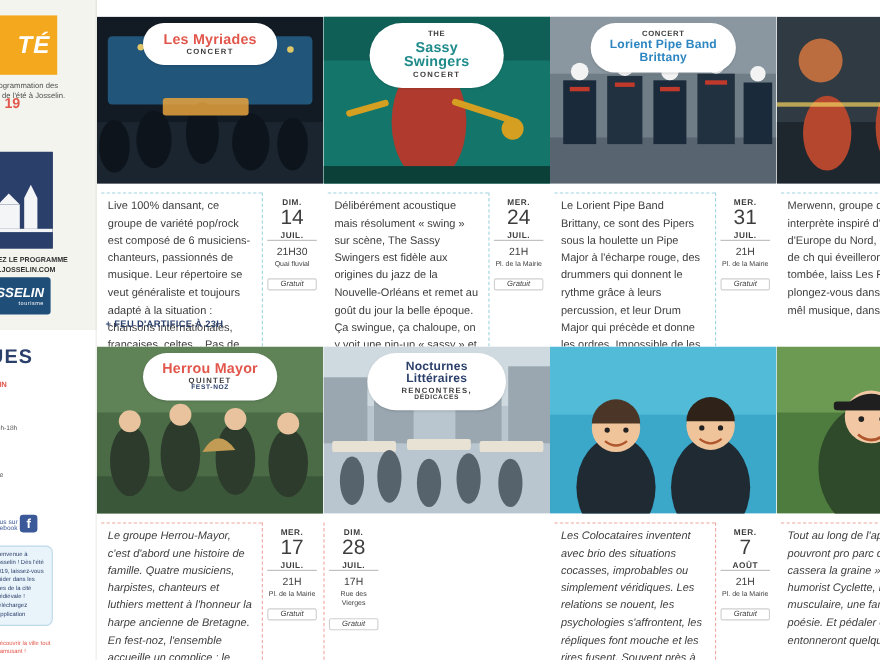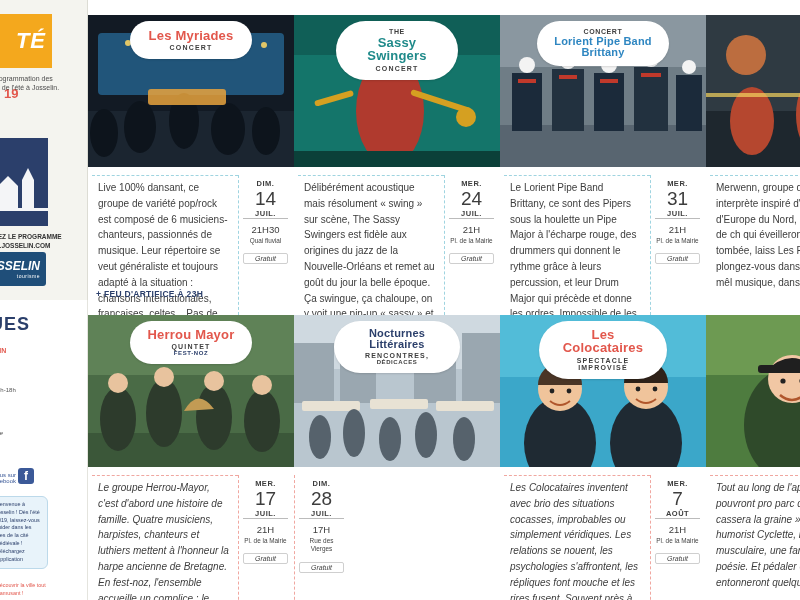--- a/index.html
+++ b/index.html
@@ -646,24 +646,20 @@
               <circle cx="69" cy="76" r="2.4"></circle>
             <circle cx="138" cy="74" r="2.4"></circle>
               <circle cx="155" cy="74" r="2.4"></circle>
           </g>
           <g stroke="#b0562c" stroke-width="2" fill="none">
             <path d="M50 86 q10 8 20 0"></path>
               <path d="M136 84 q10 8 20 0"></path>
           </g>
         </svg>
       </div>
-      <div class="badge" style="min-width:128px">
-        <span class="name" style="color:#e2574c">Les Colocataires</span>
-        <span class="sub">SPECTACLE IMPROVISÉ</span>
-      </div>
       <div class="body">
         <div class="desc red">Les Colocataires inventent avec brio des situations cocasses, improbables ou simplement véridiques. Les relations se nouent, les psychologies s'affrontent, les répliques font mouche et les rires fusent. Souvent près à partie, le public participe activement à leurs improvisations et leur met de sérieux bâtons dans les roues.</div>
         <div class="meta red">
           <div class="dow">MER.</div>
           <div class="day">7</div>
           <div class="mon">AOÛT</div>
           <div class="time">21H</div>
           <div class="place">Pl. de la Mairie</div>
           <div class="price">Gratuit</div>
         </div>

